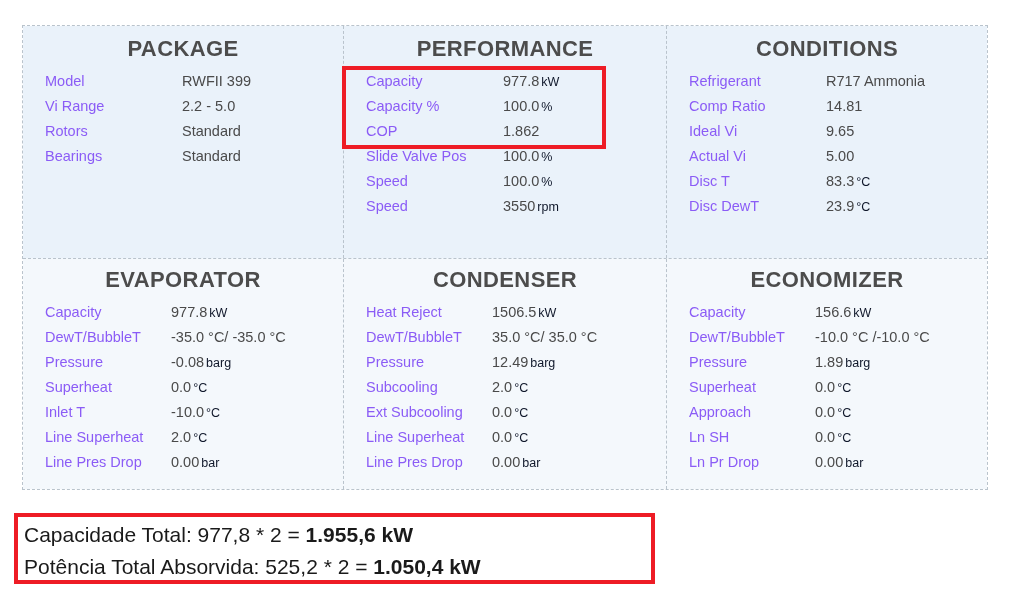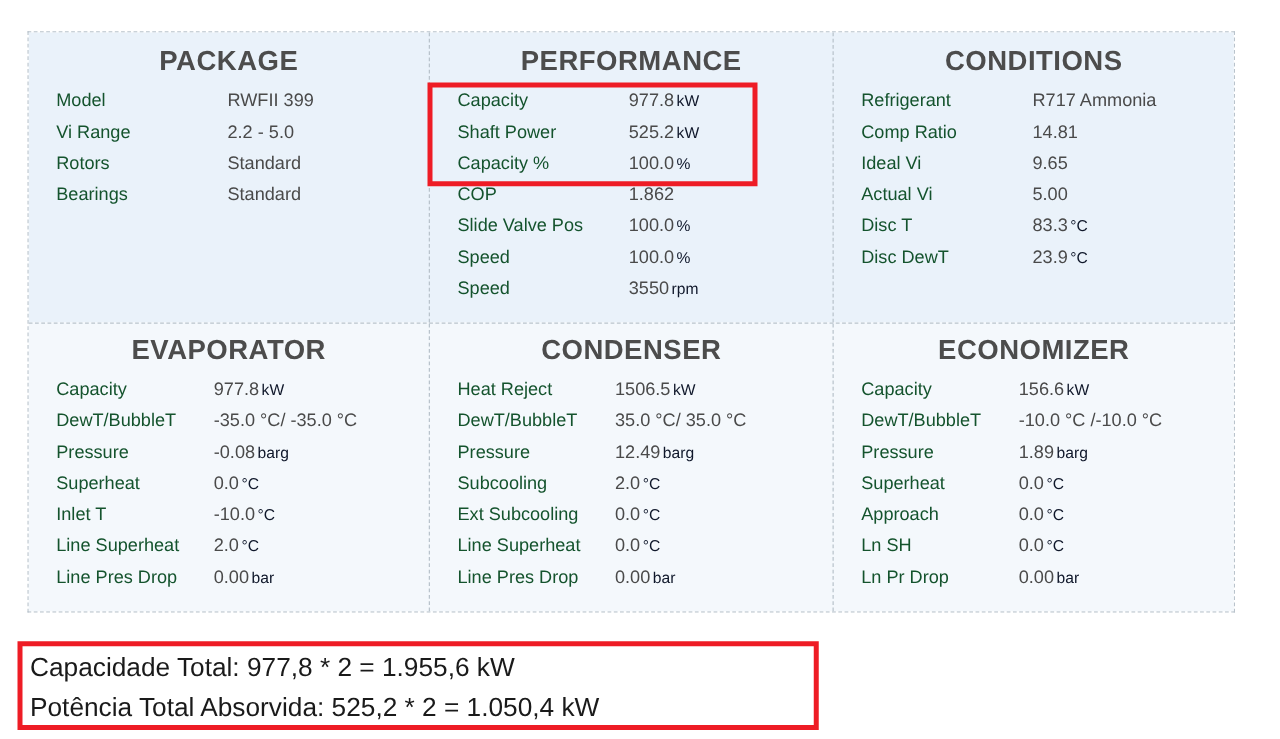--- a/index.html
+++ b/index.html
@@ -69,21 +69,21 @@
   .spec-row {
     display: flex;
     flex-direction: row;
     height: 25px;
     align-items: baseline;
   }
   .spec-label {
     width: 137px;
     flex: 0 0 137px;
     font-size: 14.5px;
-    color: #14532d;
+    color: #8b5cf6;
   }
   .band-bottom .spec-label {
     width: 126px;
     flex: 0 0 126px;
   }
   .spec-value {
     font-size: 14.5px;
     color: #4a4a4a;
     white-space: nowrap;
   }
@@ -118,21 +118,21 @@
     border: 4px solid #ee1c25;
     background: #ffffff;
     padding: 2px 0 0 6px;
   }
   .summary-line {
     font-size: 21px;
     color: #1a1a1a;
     line-height: 32px;
     white-space: nowrap;
   }
-  .summary-line b { font-weight: normal; }
+  .summary-line b { font-weight: bold; }
 </style>
 </head>
 <body>
 
 <div id="spec-table">
   <div class="table-band band-top">
       <div class="spec-col col-1">
         <div class="col-title">PACKAGE</div>
         <div class="rows">
           <div class="spec-row">
@@ -154,24 +154,20 @@
         </div>
       </div>
       <div class="spec-col col-2">
         <div class="col-title">PERFORMANCE</div>
         <div class="rows">
           <div class="spec-row">
             <div class="spec-label">Capacity</div>
             <div class="spec-value"><span>977.8</span><span class="spec-unit">kW</span></div>
           </div>
           <div class="spec-row">
-            <div class="spec-label">Shaft Power</div>
-            <div class="spec-value"><span>525.2</span><span class="spec-unit">kW</span></div>
-          </div>
-          <div class="spec-row">
             <div class="spec-label">Capacity %</div>
             <div class="spec-value"><span>100.0</span><span class="spec-unit">%</span></div>
           </div>
           <div class="spec-row">
             <div class="spec-label">COP</div>
             <div class="spec-value"><span>1.862</span></div>
           </div>
           <div class="spec-row">
             <div class="spec-label">Slide Valve Pos</div>
             <div class="spec-value"><span>100.0</span><span class="spec-unit">%</span></div>

